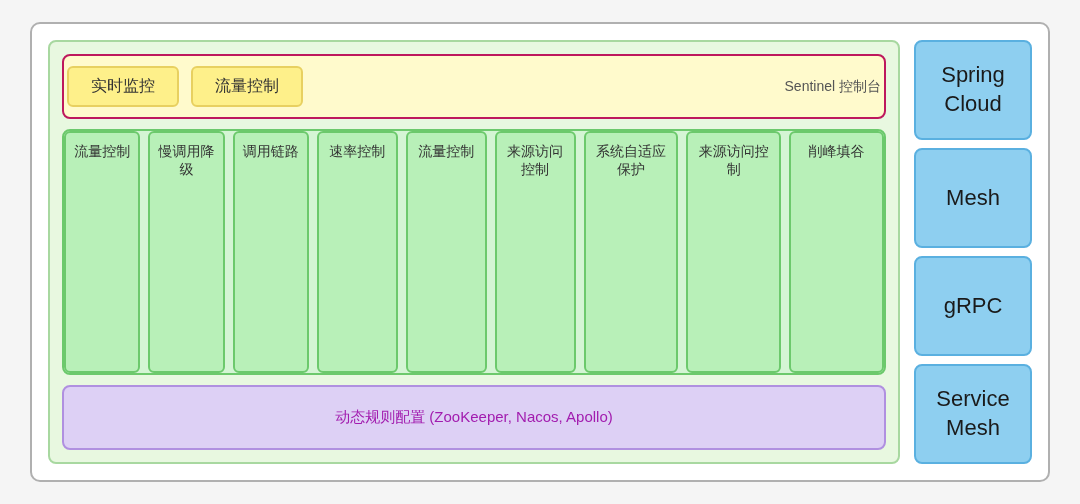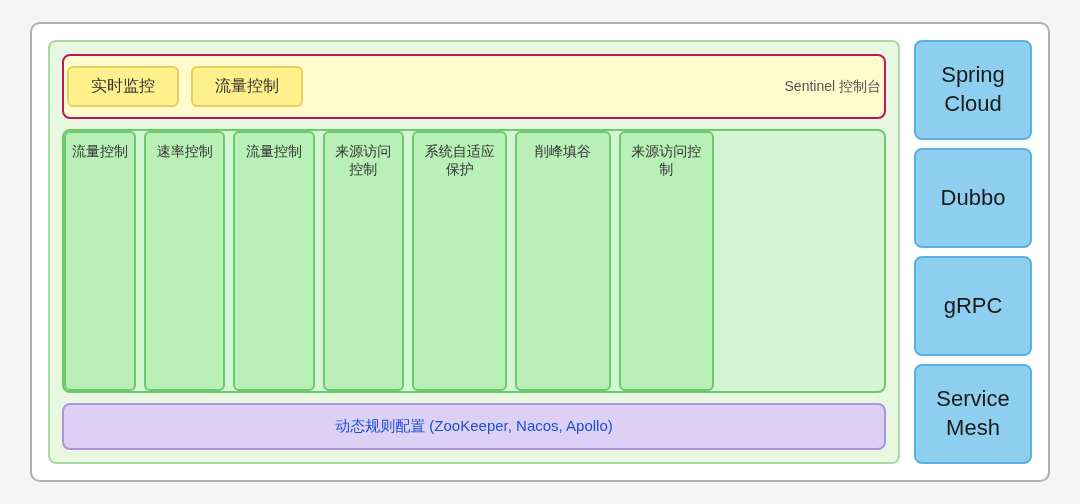--- a/index.html
+++ b/index.html
@@ -89,25 +89,25 @@
       text-align: center;
       font-size: 14px;
       font-weight: 500;
       color: #333;
     }
     
     .dynamic-section {
       background: #ddd0f5;
       border: 2px solid #b090e0;
       border-radius: 8px;
-      padding: 12px;
+      padding: 21px;
       text-align: center;
       font-size: 15px;
       font-weight: 500;
-      color: #1d4ed8;
+      color: #a21caf;
     }
     
     .side-panel {
       width: 118px;
       display: flex;
       flex-direction: column;
       gap: 8px;
     }
     .side-box {
       flex: 1;
@@ -136,40 +136,42 @@
       <div class="sentinel-box">实时监控</div>
           <div class="sentinel-box">流量控制</div>
         </div>
       <div class="sentinel-label">Sentinel 控制台</div>
     </div>
 
     <div class="grid-section">
 
     <div class="grid-row">
           <div class="grid-cell">流量控制</div>
+          <div class="grid-cell">慢调用降级</div>
+          <div class="grid-cell">调用链路</div>
         </div>
         <div class="grid-row">
           <div class="grid-cell">速率控制</div>
           <div class="grid-cell">流量控制</div>
           <div class="grid-cell">来源访问控制</div>
         </div>
         <div class="grid-row">
           <div class="grid-cell">系统自适应保护</div>
+          <div class="grid-cell">来源访问控制</div>
           <div class="grid-cell">削峰填谷</div>
-          <div class="grid-cell">来源访问控制</div>
         </div>
       </div>
 
     <div class="dynamic-section">
       <span>动态规则配置 (ZooKeeper, Nacos, Apollo)</span>
     </div>
   </div>
 
   <div class="side-panel">
 
   <div class="side-box">Spring
 Cloud</div>
-      <div class="side-box">Dubbo</div>
+      <div class="side-box">Mesh</div>
       <div class="side-box">gRPC</div>
       <div class="side-box">Service
 Mesh</div>
     </div>
 </div>
 
 </body></html>

